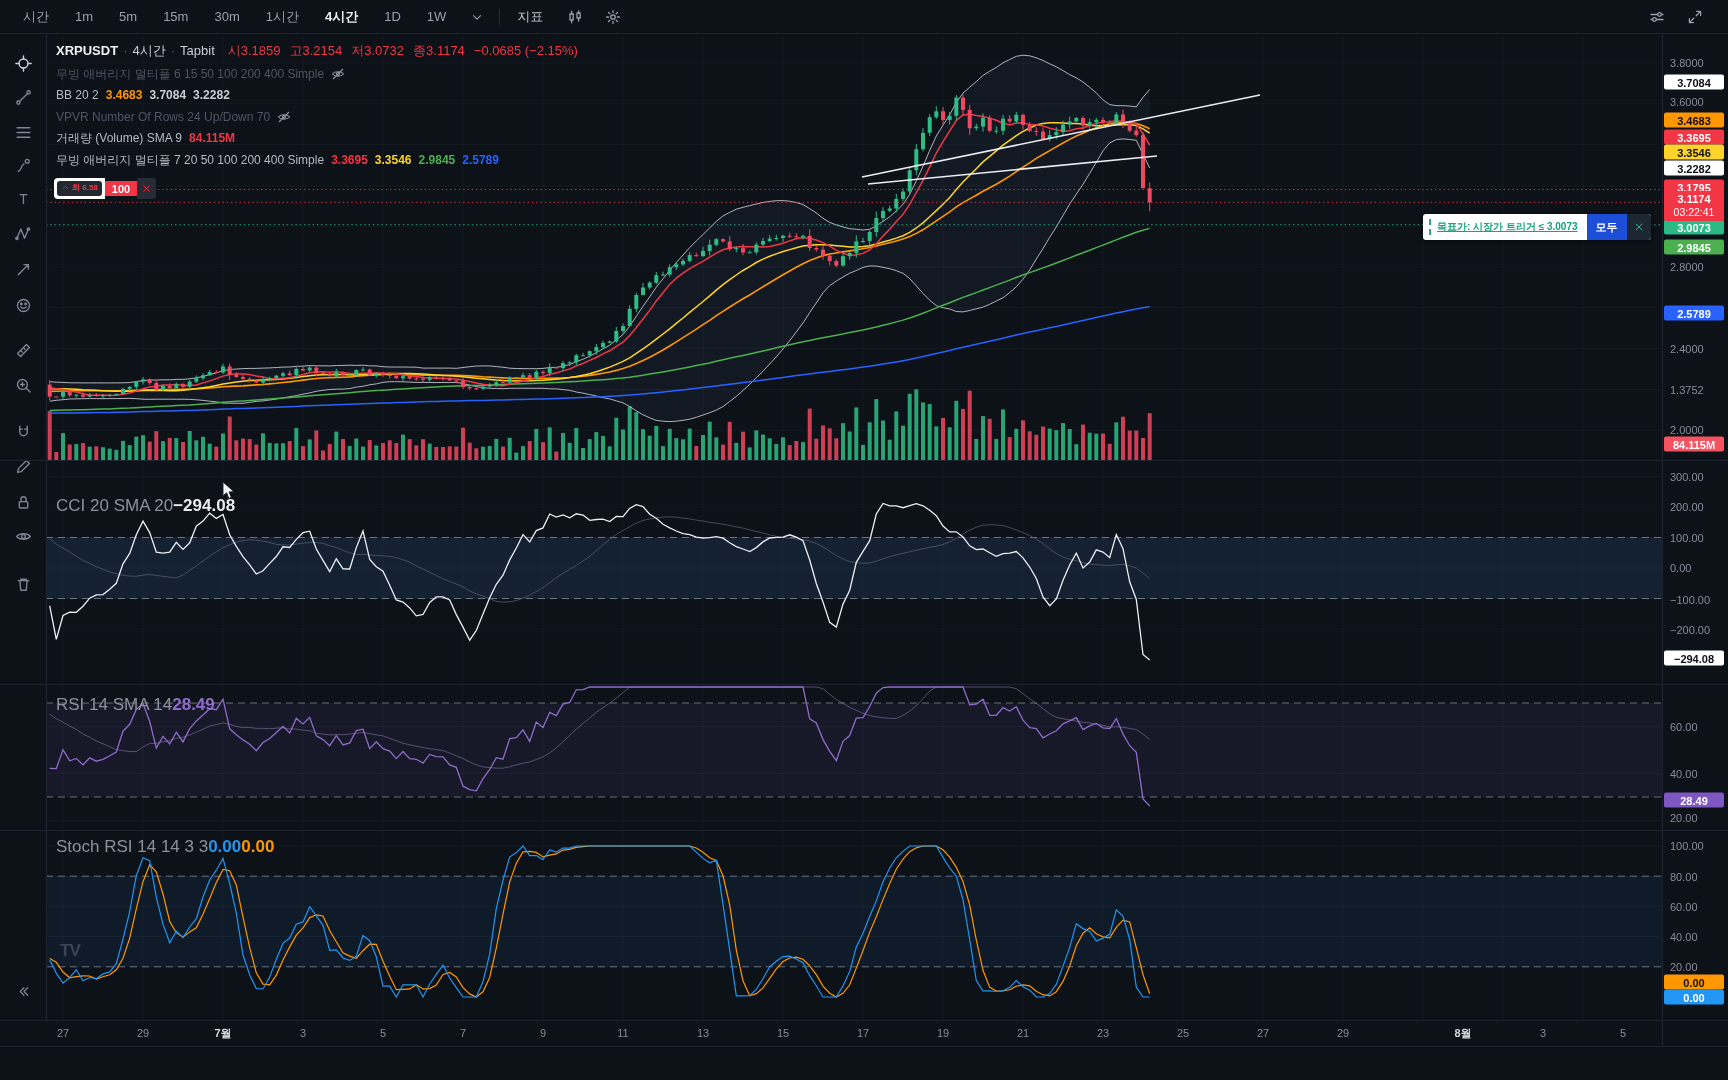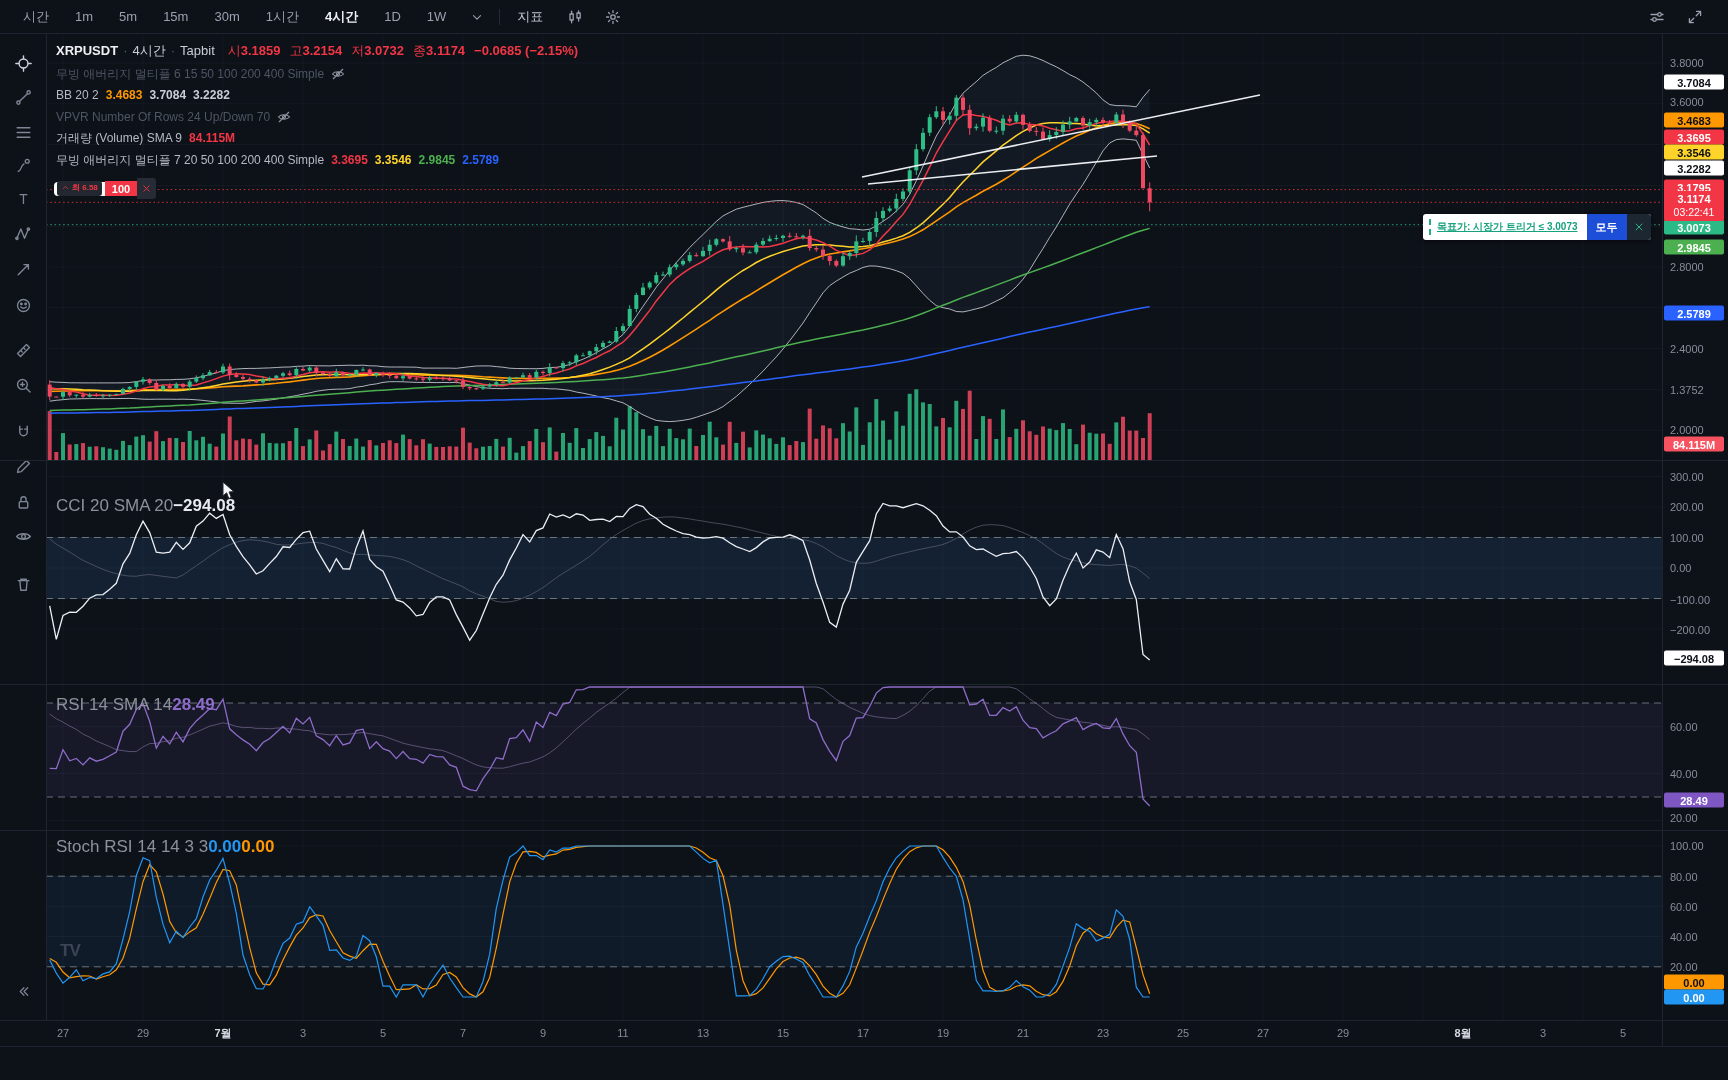--- a/index.html
+++ b/index.html
@@ -25,32 +25,32 @@
   
   .chart-region{position:absolute;left:46px;top:33px;width:1616px;height:987px;}
   #chart-svg{position:absolute;left:0;top:0;z-index:1;}
   
   .legend{position:absolute;left:10px;top:7px;z-index:4;font-size:12px;line-height:22.5px;}
   .sym-row{font-size:13px;display:flex;align-items:center;gap:5px;height:23px;}
   .sym{color:#eef0f4;font-weight:600;}
   .dot{color:#5a6070;}
   .mid{color:#c9cdd6;}
   .ohlc{color:#f23645;margin-left:8px;display:flex;gap:9px;}
-  .ohlc b{font-weight:700;}
+  .ohlc b{font-weight:400;}
   .lrow{display:flex;align-items:center;gap:7px;height:21.5px;white-space:nowrap;}
   .lrow .title{color:#b6bac4;}
   .lrow.dim .title{color:#4e5564;}
   .lrow .eye{color:#8c919c;display:flex;align-items:center;cursor:pointer;}
   .lval{font-weight:600;}
   
   .pane-legend{position:absolute;left:10px;z-index:4;font-size:17px;display:flex;gap:0;align-items:center;white-space:nowrap;}
   .pane-legend .title{color:#8c919c;}
   
   .alert-widget{position:absolute;left:8px;top:145px;z-index:5;display:flex;align-items:center;height:21px;}
-  .aw-pill{background:#ffffff;border-radius:4px 0 0 4px;padding:2px 3px;height:14px;display:flex;align-items:center;}
+  .aw-pill{background:#ffffff;border-radius:4px 0 0 4px;padding:2px 3px;height:21px;display:flex;align-items:center;}
   .aw-note{background:#23272f;border-radius:3px;color:#f23645;font-size:8px;font-weight:700;
            padding:2px 4px;line-height:1.1;display:flex;align-items:center;gap:2px;}
   .aw-badge{background:#f23645;color:#fff;font-size:11px;font-weight:700;height:15px;display:flex;
            align-items:center;padding:0 7px;}
   .aw-x{background:#262b35;color:#f23645;height:21px;width:19px;display:flex;align-items:center;justify-content:center;
         border-radius:0 3px 3px 0;cursor:pointer;}
   
   .alert-toast{position:absolute;left:1377px;top:181px;z-index:5;height:26px;background:#ffffff;border-radius:3px;
         display:flex;align-items:center;padding:0 0 0 4px;box-shadow:0 1px 4px rgba(0,0,0,.5);}
   .at-stripe{width:0;height:16px;border-left:2px dashed #22ab8a;margin:0 6px 0 2px;}

